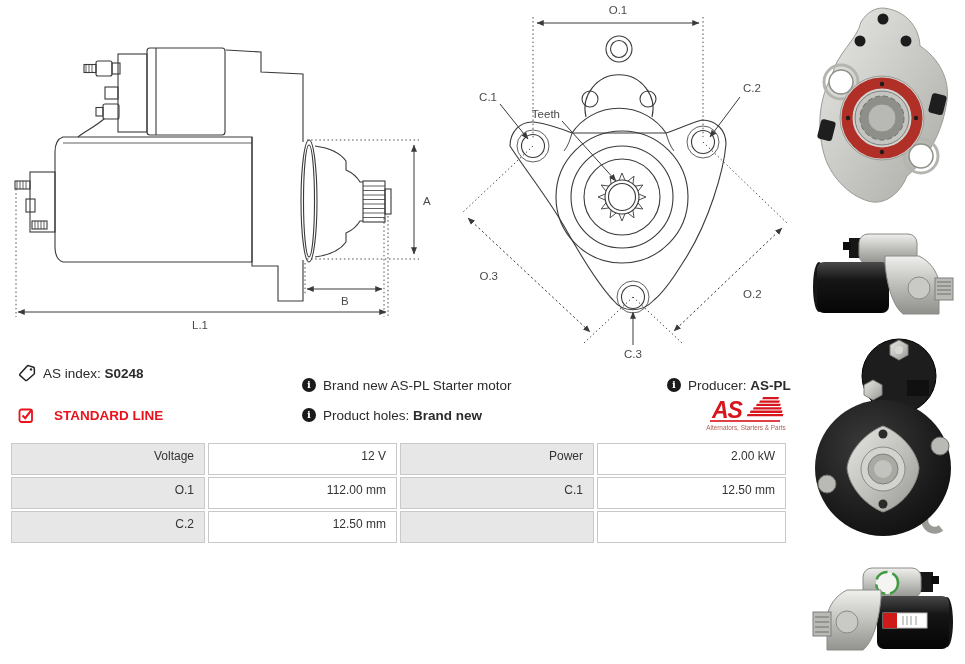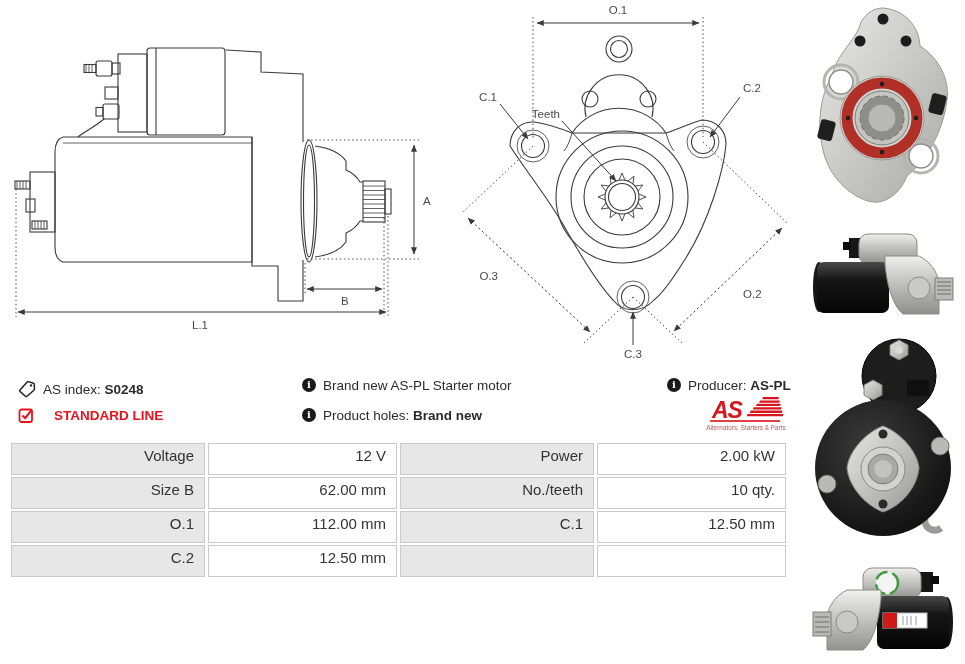--- a/index.html
+++ b/index.html
@@ -13,21 +13,21 @@
 
   
   .info-item{position:absolute;height:18px;display:flex;align-items:center;gap:7px;font-size:13.5px;color:#2b2b2b;white-space:nowrap;}
   .info-item b{font-weight:bold;}
   .info-circle{width:14px;height:14px;border-radius:50%;background:#1a1a1a;color:#fff;
     font:bold 10px/14px "DejaVu Serif",serif;text-align:center;flex:0 0 14px;}
   .red-text{color:#e8131d;font-weight:bold;margin-left:13px;}
 
   
   #spec-table{position:absolute;left:8px;top:441px;border-collapse:separate;border-spacing:3px 2px;table-layout:fixed;width:781px;}
-  #spec-table td{border:1px solid #c9c9c9;font-size:15px;text-align:right;vertical-align:top;
+  #spec-table td{border:1px solid #c9c9c9;font-size:12px;text-align:right;vertical-align:top;
     padding:3px 10px;line-height:18px;height:24px;color:#333;}
   #spec-table td.lbl{background:#e7e7e7;}
   #spec-table td.val{background:#fff;padding-left:20px;}
 
   
   #photo-col{left:802px;top:2px;width:161px;display:flex;flex-direction:column;align-items:center;gap:2px;}
 </style>
 </head>
 <body>
 
@@ -135,21 +135,21 @@
   </g>
   <text class="dim-label" x="178" y="14" text-anchor="middle">O.1</text>
   <text class="dim-label" x="57" y="101" text-anchor="end">C.1</text>
   <text class="dim-label" x="303" y="92">C.2</text>
   <text class="dim-label" x="120" y="118" text-anchor="end">Teeth</text>
   <text class="dim-label" x="58" y="280" text-anchor="end">O.3</text>
   <text class="dim-label" x="303" y="298">O.2</text>
   <text class="dim-label" x="193" y="358" text-anchor="middle">C.3</text>
 </svg>
 
-<div class="info-item" style="left:18px;top:380px;">
+<div class="info-item" style="left:18px;top:364px;">
   <svg width="18" height="18" viewBox="0 0 18 18">
     <path d="M10.2,1.6 L15.6,3.3 Q16.3,3.6 16.3,4.4 L16.4,9 Q16.4,9.7 15.9,10.2 L9,16.2 Q8.2,16.9 7.4,16.2 L2,11.4 Q1.3,10.7 2,9.9 L9.2,2 Q9.6,1.5 10.2,1.6 Z" fill="none" stroke="#222" stroke-width="1.5"></path>
     <circle cx="13" cy="5.4" r="1.2" fill="#222"></circle>
   </svg>
   <span><span>AS index:</span>&nbsp;<b>S0248</b></span>
 </div>
 
 <div class="info-item" style="left:18px;top:406px;">
   <svg width="16" height="16" viewBox="0 0 16 16">
     <rect x="1.5" y="2.5" width="12.5" height="12.5" rx="2" fill="none" stroke="#e8131d" stroke-width="1.8"></rect>
@@ -193,26 +193,20 @@
       <col style="width:189px">
       <col style="width:194px">
       <col style="width:189px">
     </colgroup>
   <tbody id="spec-table-body">
       <tr>
         <td class="lbl">Voltage</td>
         <td class="val">12 V</td>
         <td class="lbl">Power</td>
         <td class="val">2.00 kW</td>
-      </tr>
-      <tr>
-        <td class="lbl">Size B</td>
-        <td class="val">62.00 mm</td>
-        <td class="lbl">No./teeth</td>
-        <td class="val">10 qty.</td>
       </tr>
       <tr>
         <td class="lbl">O.1</td>
         <td class="val">112.00 mm</td>
         <td class="lbl">C.1</td>
         <td class="val">12.50 mm</td>
       </tr>
       <tr>
         <td class="lbl">C.2</td>
         <td class="val">12.50 mm</td>

